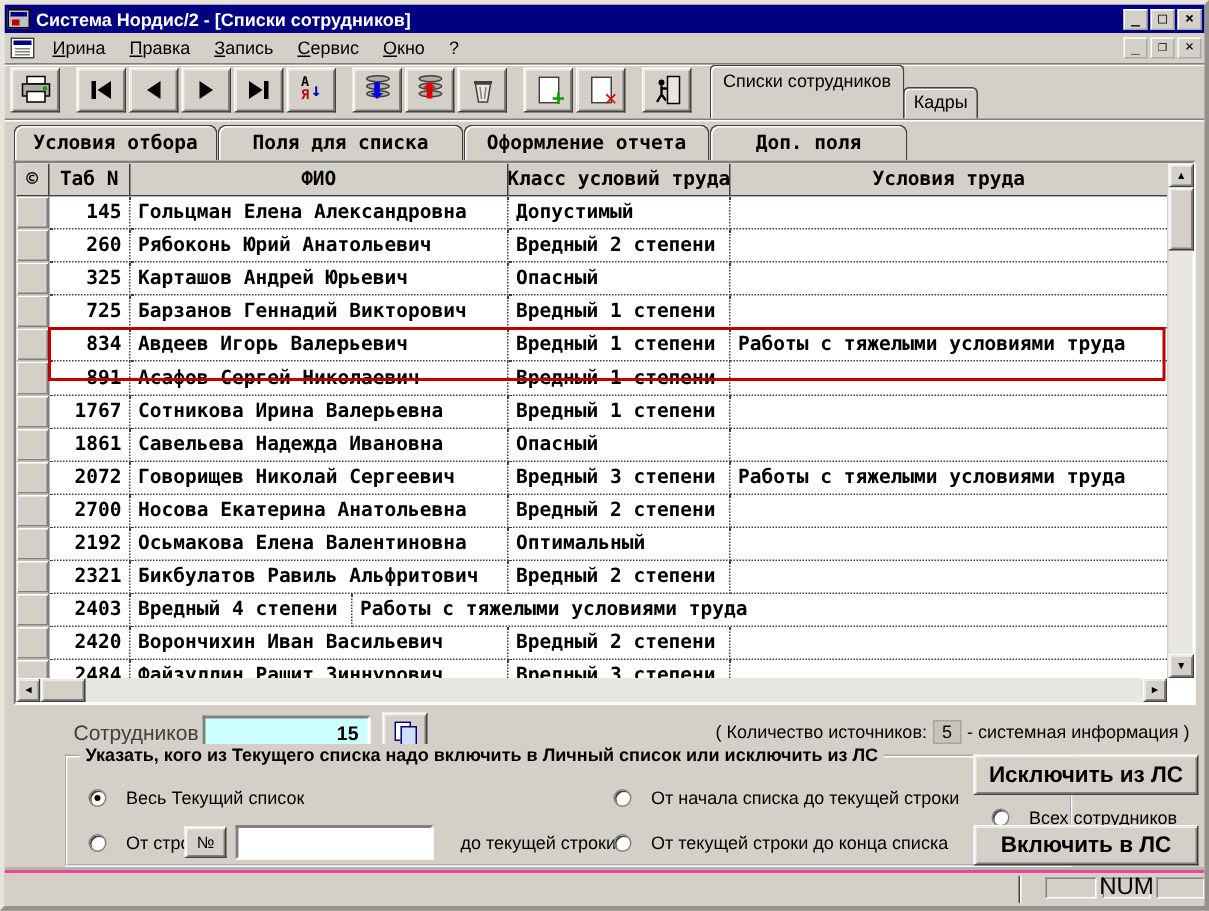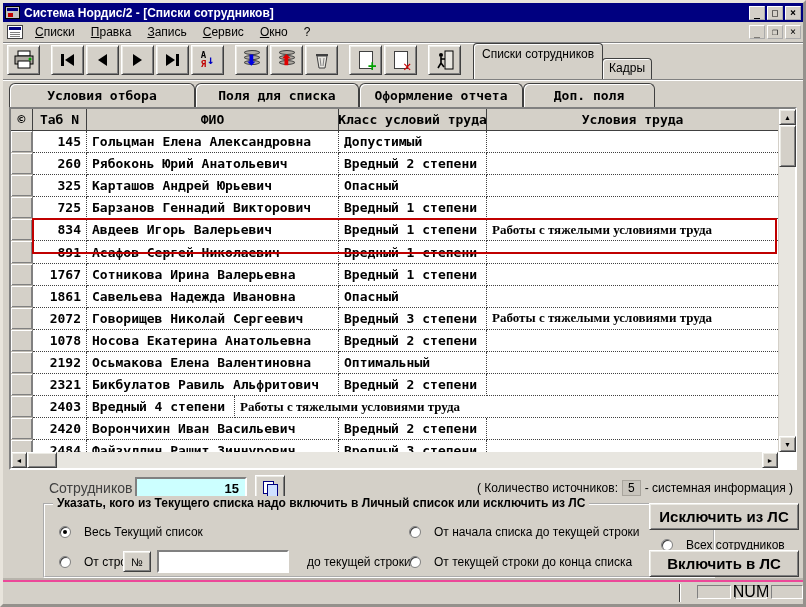--- a/index.html
+++ b/index.html
@@ -98,21 +98,21 @@
   .c-fio{width:252px;flex:none;}
   .c-cls{width:148px;flex:none;}
   .c-usl{flex:1;}
   .trows{position:absolute;left:0;top:22px;right:0;bottom:0;overflow:hidden;}
   .trow{display:flex;height:22.1px;font-family:"DejaVu Sans Mono",monospace;font-weight:bold;font-size:13px;background:#fff;}
   .trow .cell{display:flex;align-items:center;border-bottom:1px dotted #404040;overflow:hidden;white-space:nowrap;}
   .trow .c-sel{background:#d4d0c8;border-right:1px solid #808080;border-bottom:1px solid #c0bcb4;box-shadow:inset 1px 1px 0 #fff,inset -1px -1px 0 #808080;}
   .trow .c-num{justify-content:flex-end;padding-right:5px;border-right:1px dotted #404040;}
   .trow .c-fio{padding-left:5px;border-right:1px dotted #404040;}
   .trow .c-cls{padding-left:5px;border-right:1px dotted #404040;text-align:center;}
-  .trow .c-usl{padding-left:5px;font-family:Liberation Serif, serif;}
+  .trow .c-usl{padding-left:5px;}
   .hl-box{
     position:absolute;left:21px;right:1px;top:87px;height:36px;
     border:2px solid #c00000;pointer-events:none;z-index:5;
   }
   
   .vscroll{position:absolute;top:0;right:0;bottom:16px;width:17px;background:#e8e6e0;border-left:1px solid #d4d0c8;display:flex;flex-direction:column;}
   .hscroll{position:absolute;left:0;bottom:0;right:17px;height:16px;background:#e8e6e0;display:flex;}
   .sb-btn{flex:none;background:#d4d0c8;border:1px solid;border-color:#fff #404040 #404040 #fff;
     box-shadow:inset 1px 1px 0 #ecebe5,inset -1px -1px 0 #808080;
     display:flex;align-items:center;justify-content:center;font-size:7px;color:#000;}
@@ -203,21 +203,21 @@
     <span class="title-text">Система Нордис/2 - [Списки сотрудников]</span>
     <span class="winbtns">
       <span class="wbtn">_</span>
       <span class="wbtn">□</span>
       <span class="wbtn">×</span>
     </span>
   </div>
 
   <div class="menubar">
     <span class="mdi-sys-icon"></span>
-    <span class="menu-item">Списки</span>
+    <span class="menu-item">Ирина</span>
     <span class="menu-item">Правка</span>
     <span class="menu-item">Запись</span>
     <span class="menu-item">Сервис</span>
     <span class="menu-item">Окно</span>
     <span class="menu-item">?</span>
     <span class="spacer"></span>
     <span class="winbtns">
       <span class="wbtn">_</span>
       <span class="wbtn">❐</span>
       <span class="wbtn">×</span>
@@ -308,21 +308,21 @@
         <path d="M6 7 L6 13 M6 9 L10 9 M6 13 L3 18 M6 13 L9 17" stroke="#000" stroke-width="1.6" fill="none"></path>
       </svg>
     </span>
     <span class="mdi-tabs">
       <span class="mdi-tab active">Списки сотрудников</span>
       <span class="mdi-tab inactive">Кадры</span>
     </span>
   </div>
 
   <div class="tabstrip">
-    <span class="tab" style="width:186px">Условия отбора</span>
+    <span class="tab" style="width:136px">Условия отбора</span>
     <span class="tab" style="width:164px">Поля для списка</span>
     <span class="tab" style="width:164px">Оформление отчета</span>
     <span class="tab" style="width:132px">Доп. поля</span>
   </div>
 
   <div class="table-area">
     <div class="tgrid">
       <div class="thead">
         <span class="hc c-sel">©</span>
         <span class="hc c-num">Таб N</span>
@@ -390,21 +390,21 @@
     </div>
           <div class="trow">
       <span class="cell c-sel"></span>
       <span class="cell c-num">2072</span>
       <span class="cell c-fio">Говорищев Николай Сергеевич</span>
       <span class="cell c-cls">Вредный 3 степени</span>
       <span class="cell c-usl">Работы с тяжелыми условиями труда</span>
     </div>
           <div class="trow">
       <span class="cell c-sel"></span>
-      <span class="cell c-num">1078</span>
+      <span class="cell c-num">2700</span>
       <span class="cell c-fio">Носова Екатерина Анатольевна</span>
       <span class="cell c-cls">Вредный 2 степени</span>
       <span class="cell c-usl"></span>
     </div>
           <div class="trow">
       <span class="cell c-sel"></span>
       <span class="cell c-num">2192</span>
       <span class="cell c-fio">Осьмакова Елена Валентиновна</span>
       <span class="cell c-cls">Оптимальный</span>
       <span class="cell c-usl"></span>

